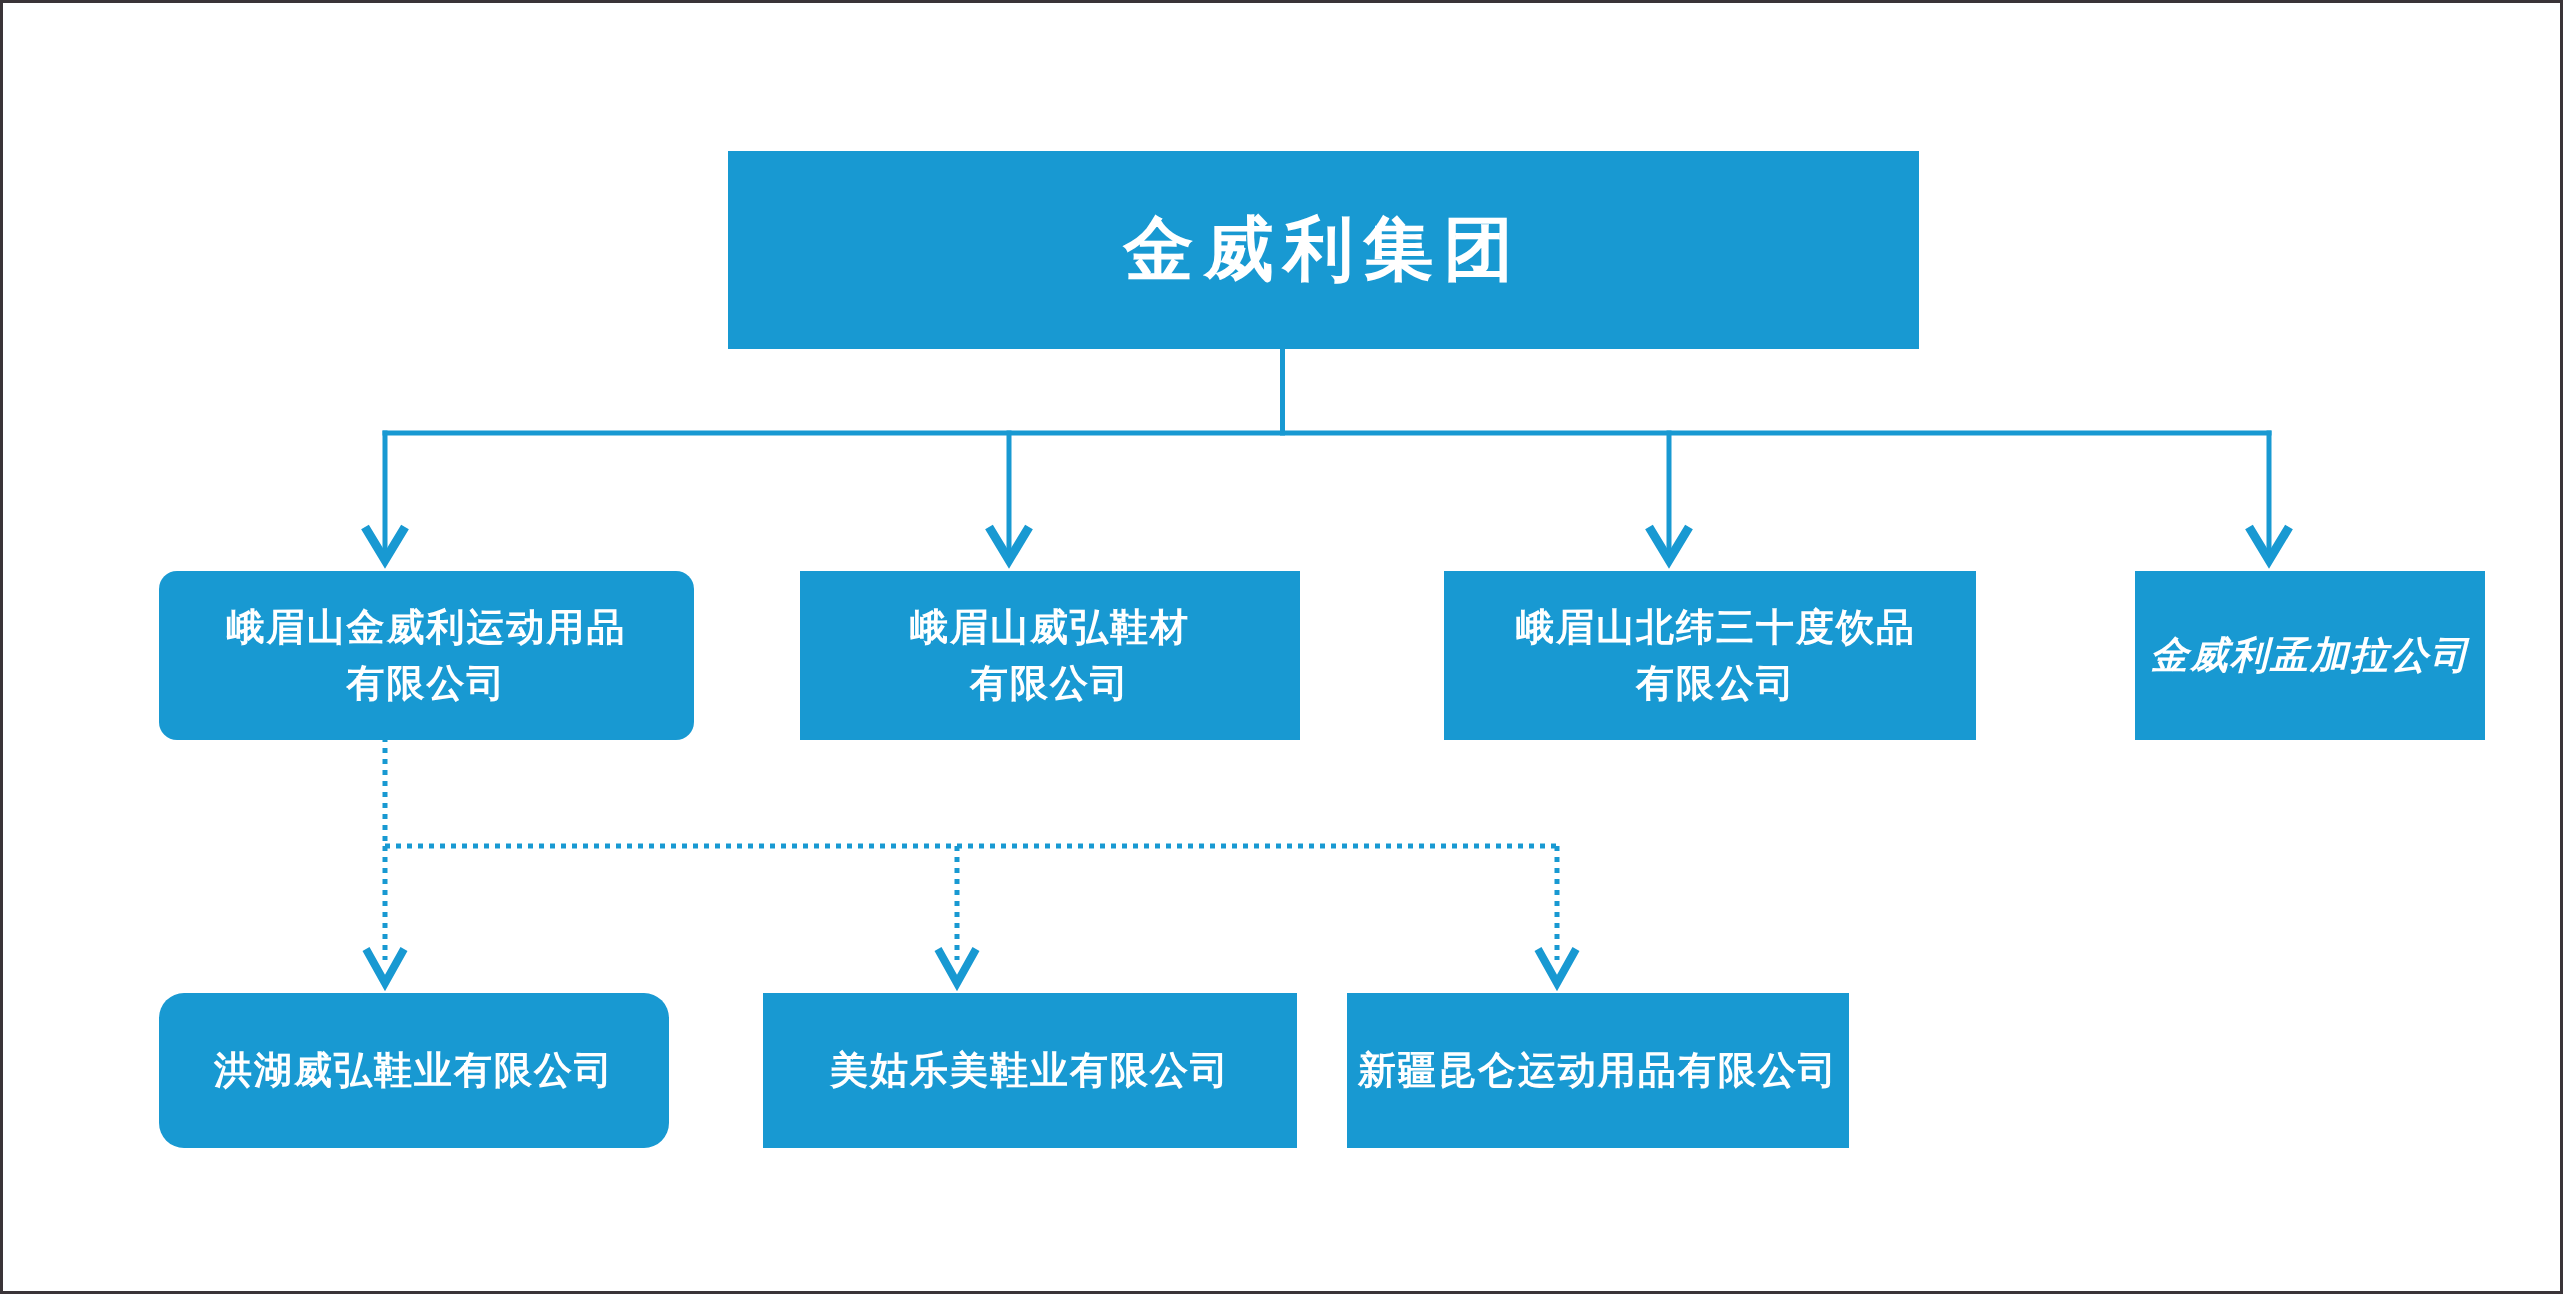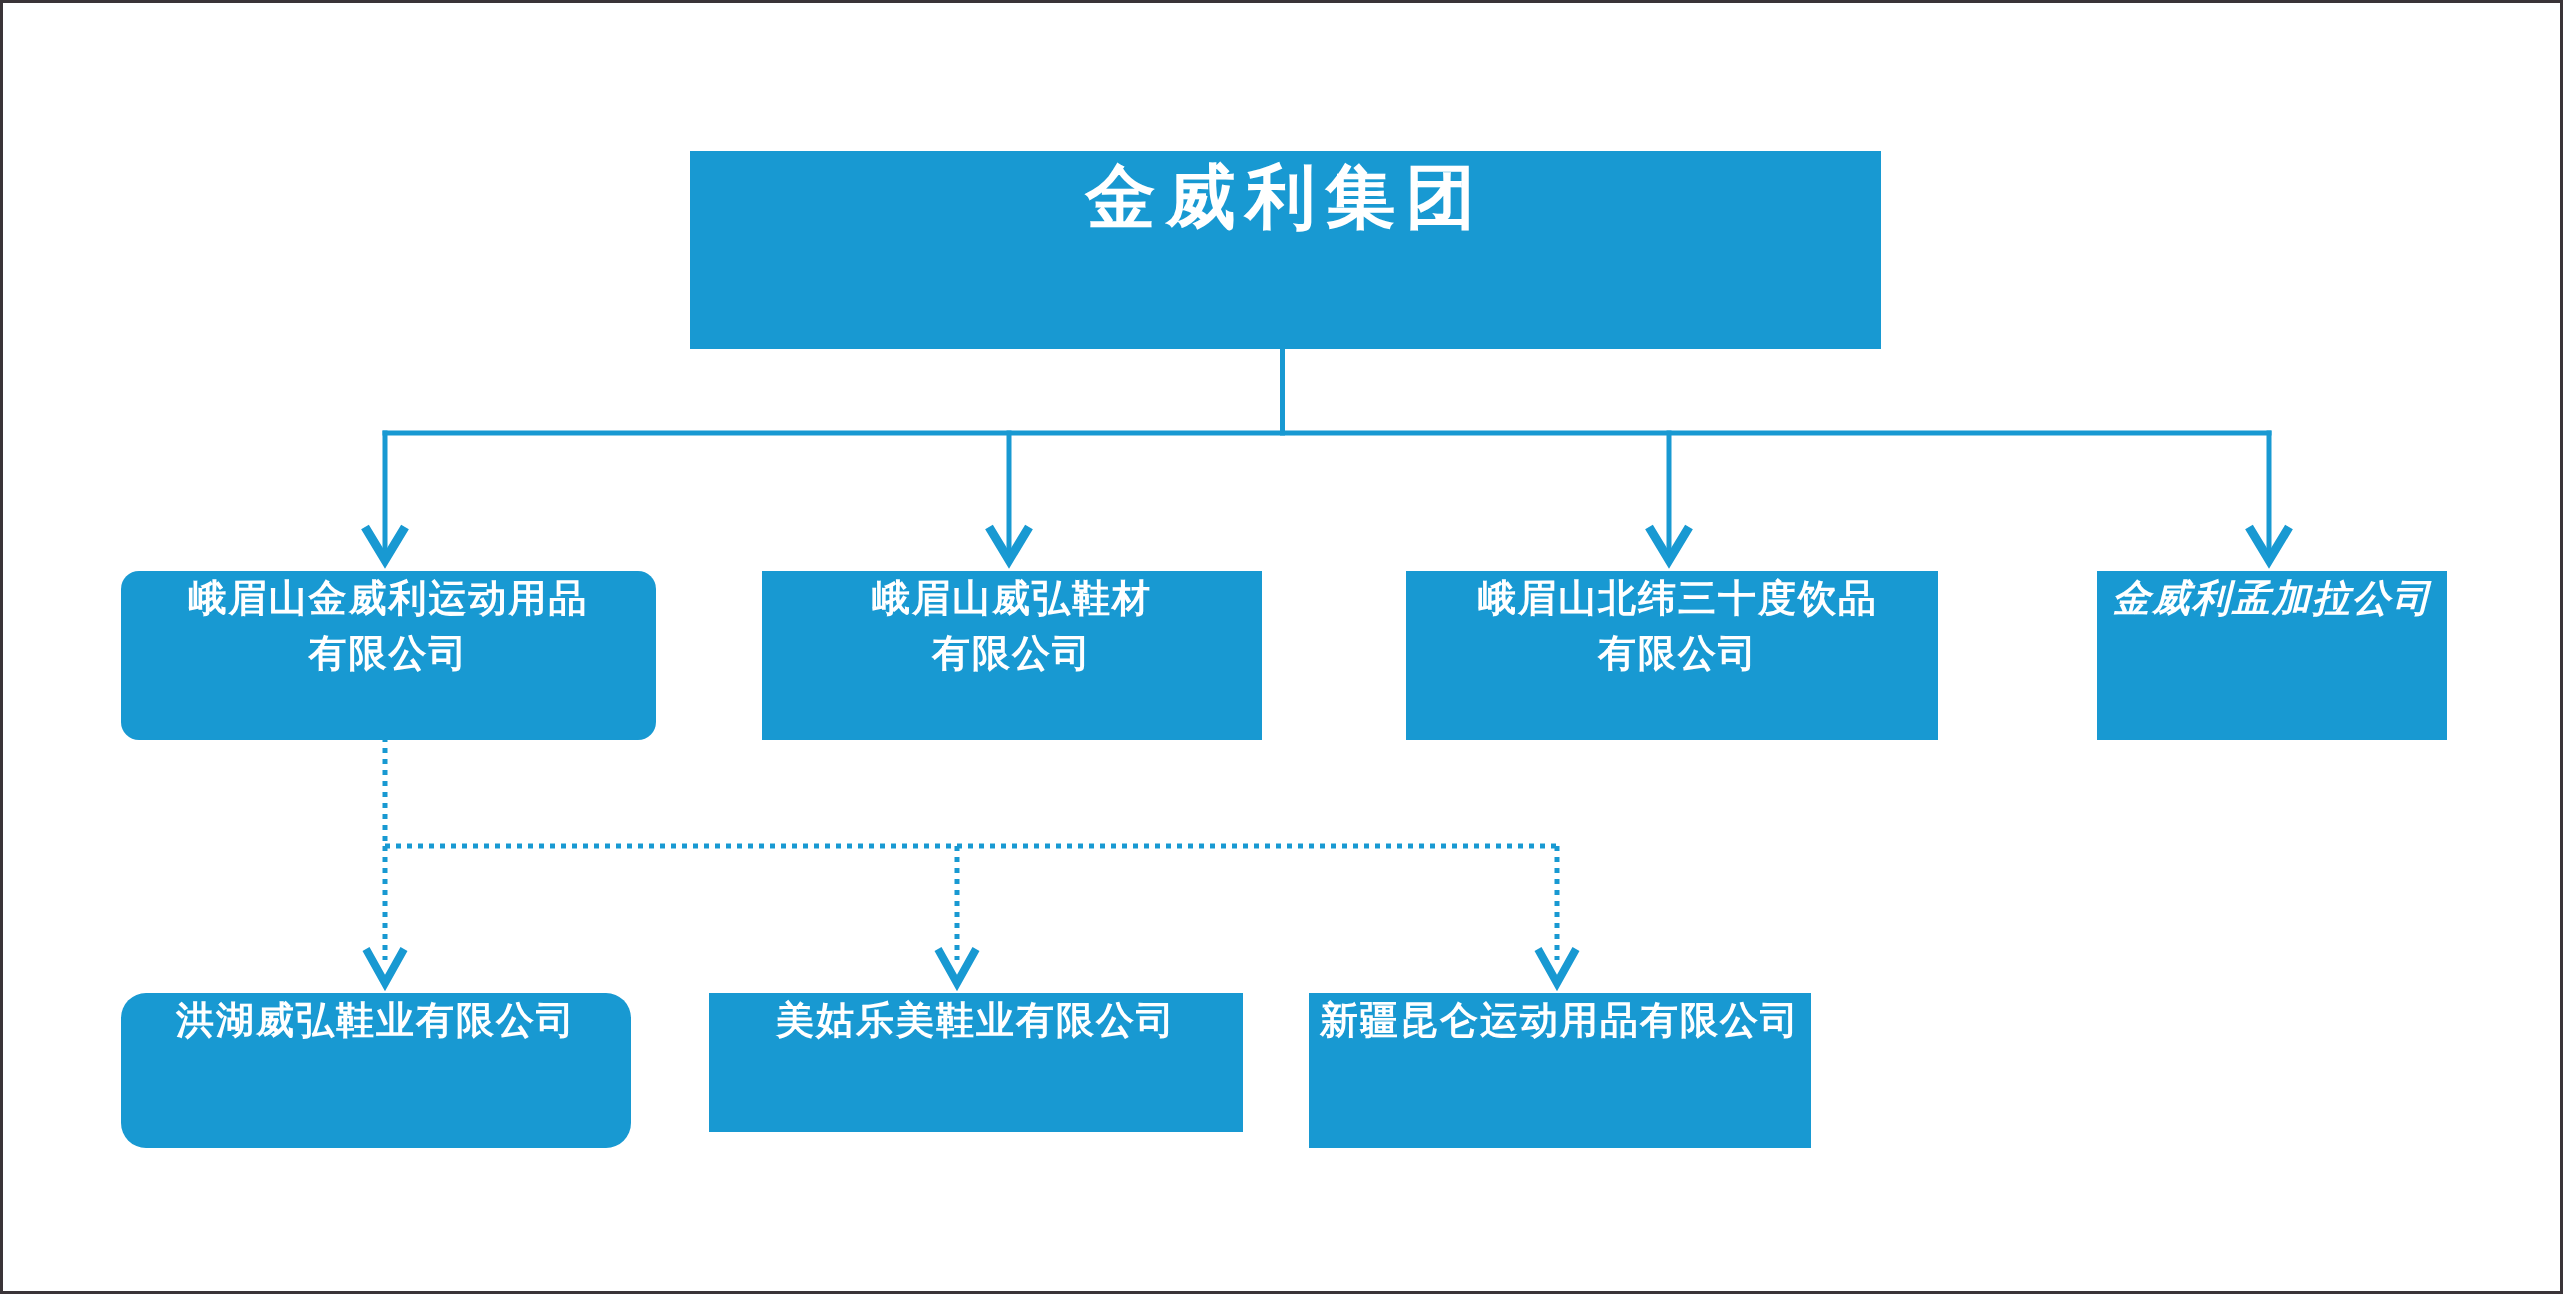--- a/index.html
+++ b/index.html
@@ -23,45 +23,47 @@
     top: 0;
     width: 100%;
     height: 100%;
     pointer-events: none;
   }
   .org-node {
     position: absolute;
     background: var(--node-fill, #1899D2);
     color: var(--node-text, #ffffff);
     display: flex;
+    align-items: center;
     justify-content: center;
     text-align: center;
     font-weight: bold;
     box-sizing: border-box;
+    margin-left: 38px;
   }
   .org-node .label {
     white-space: pre-line;
     display: block;
   }
   .node-root {
     left: 687px; top: 148px; width: 1191px; height: 198px;
     font-size: 70px;
     letter-spacing: 10px;
   }
   .node-l2, .node-l3 {
     font-size: 38px;
     letter-spacing: 2px;
     line-height: 1.45;
   }
   .node-l2a { left: 118px;  top: 568px; width: 535px; height: 169px; border-radius: 18px; }
   .node-l2b { left: 759px;  top: 568px; width: 500px; height: 169px; }
   .node-l2c { left: 1403px; top: 568px; width: 532px; height: 169px; padding-left: 12px; }
   .node-l2d { left: 2094px; top: 568px; width: 350px; height: 169px; font-style: italic; }
   .node-l3a { left: 118px;  top: 990px; width: 510px; height: 155px; border-radius: 25px; }
-  .node-l3b { left: 706px;  top: 990px; width: 534px; height: 139px; }
+  .node-l3b { left: 722px;  top: 990px; width: 534px; height: 155px; }
   .node-l3c { left: 1306px; top: 990px; width: 502px; height: 155px; }
 </style>
 </head>
 <body>
 
 <div class="canvas">
 
   <svg class="connector-layer" width="2557" height="1288" viewBox="3 3 2557 1288" xmlns="http://www.w3.org/2000/svg">
 
     <g stroke="#1899D2" stroke-width="5" fill="none" stroke-linecap="square">

